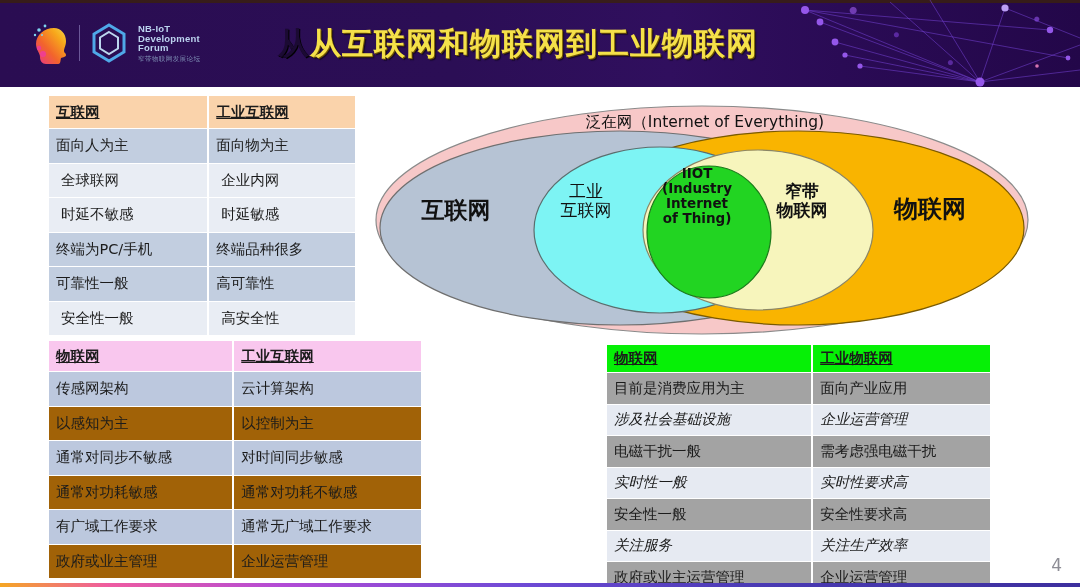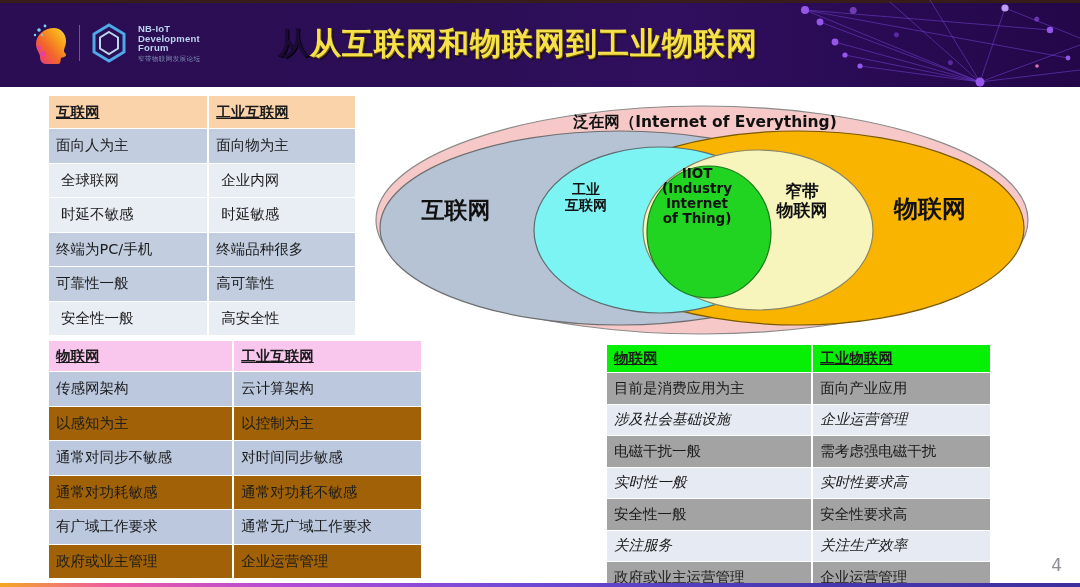--- a/index.html
+++ b/index.html
@@ -84,23 +84,23 @@
   #t3 td.c1{width:207px;}
   #t3 td.c2{width:176px;}
 
   
   .venn{position:absolute;left:368px;top:104px;width:668px;height:232px;}
   .venn svg{display:block;}
   .vlabel{
     position:absolute;color:#111;text-align:center;line-height:1.12;
     font-family:"DejaVu Sans","Liberation Sans",sans-serif;white-space:pre-line;
   }
-  #v-ioe{left:182px;top:10px;width:310px;font-size:15.5px;font-weight:700;}
+  #v-ioe{left:182px;top:10px;width:310px;font-size:15.5px;font-weight:400;}
   #v-internet{left:28px;top:94px;width:120px;font-size:23px;font-weight:700;}
-  #v-iiot-cn{left:172px;top:78px;width:92px;font-size:14px;font-weight:700;}
+  #v-iiot-cn{left:172px;top:78px;width:92px;font-size:17px;font-weight:400;}
   #v-iiot-en{left:262px;top:62px;width:134px;font-size:13.5px;font-weight:700;}
   #v-nbiot{left:398px;top:78px;width:72px;font-size:17px;font-weight:700;}
   #v-iot{left:498px;top:92px;width:128px;font-size:24px;font-weight:700;}
 
   
   .pagenum{
     position:absolute;right:18px;bottom:12px;font-size:17px;color:#8d8d95;
     font-family:"DejaVu Sans","Liberation Sans",sans-serif;
   }
   .bottom-strip{

